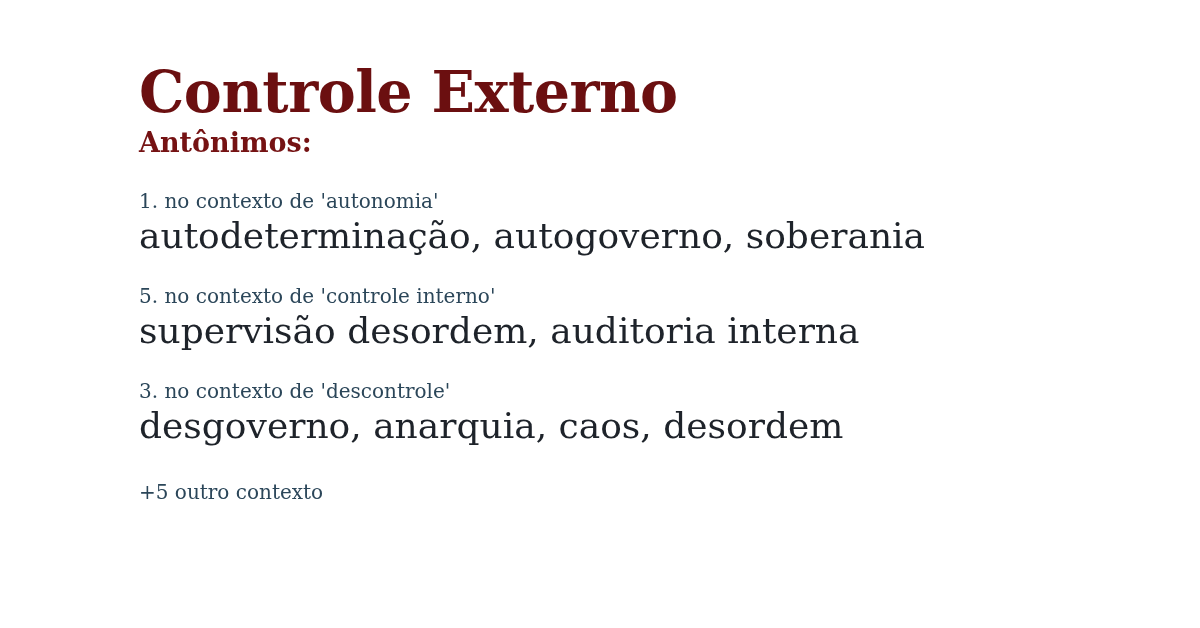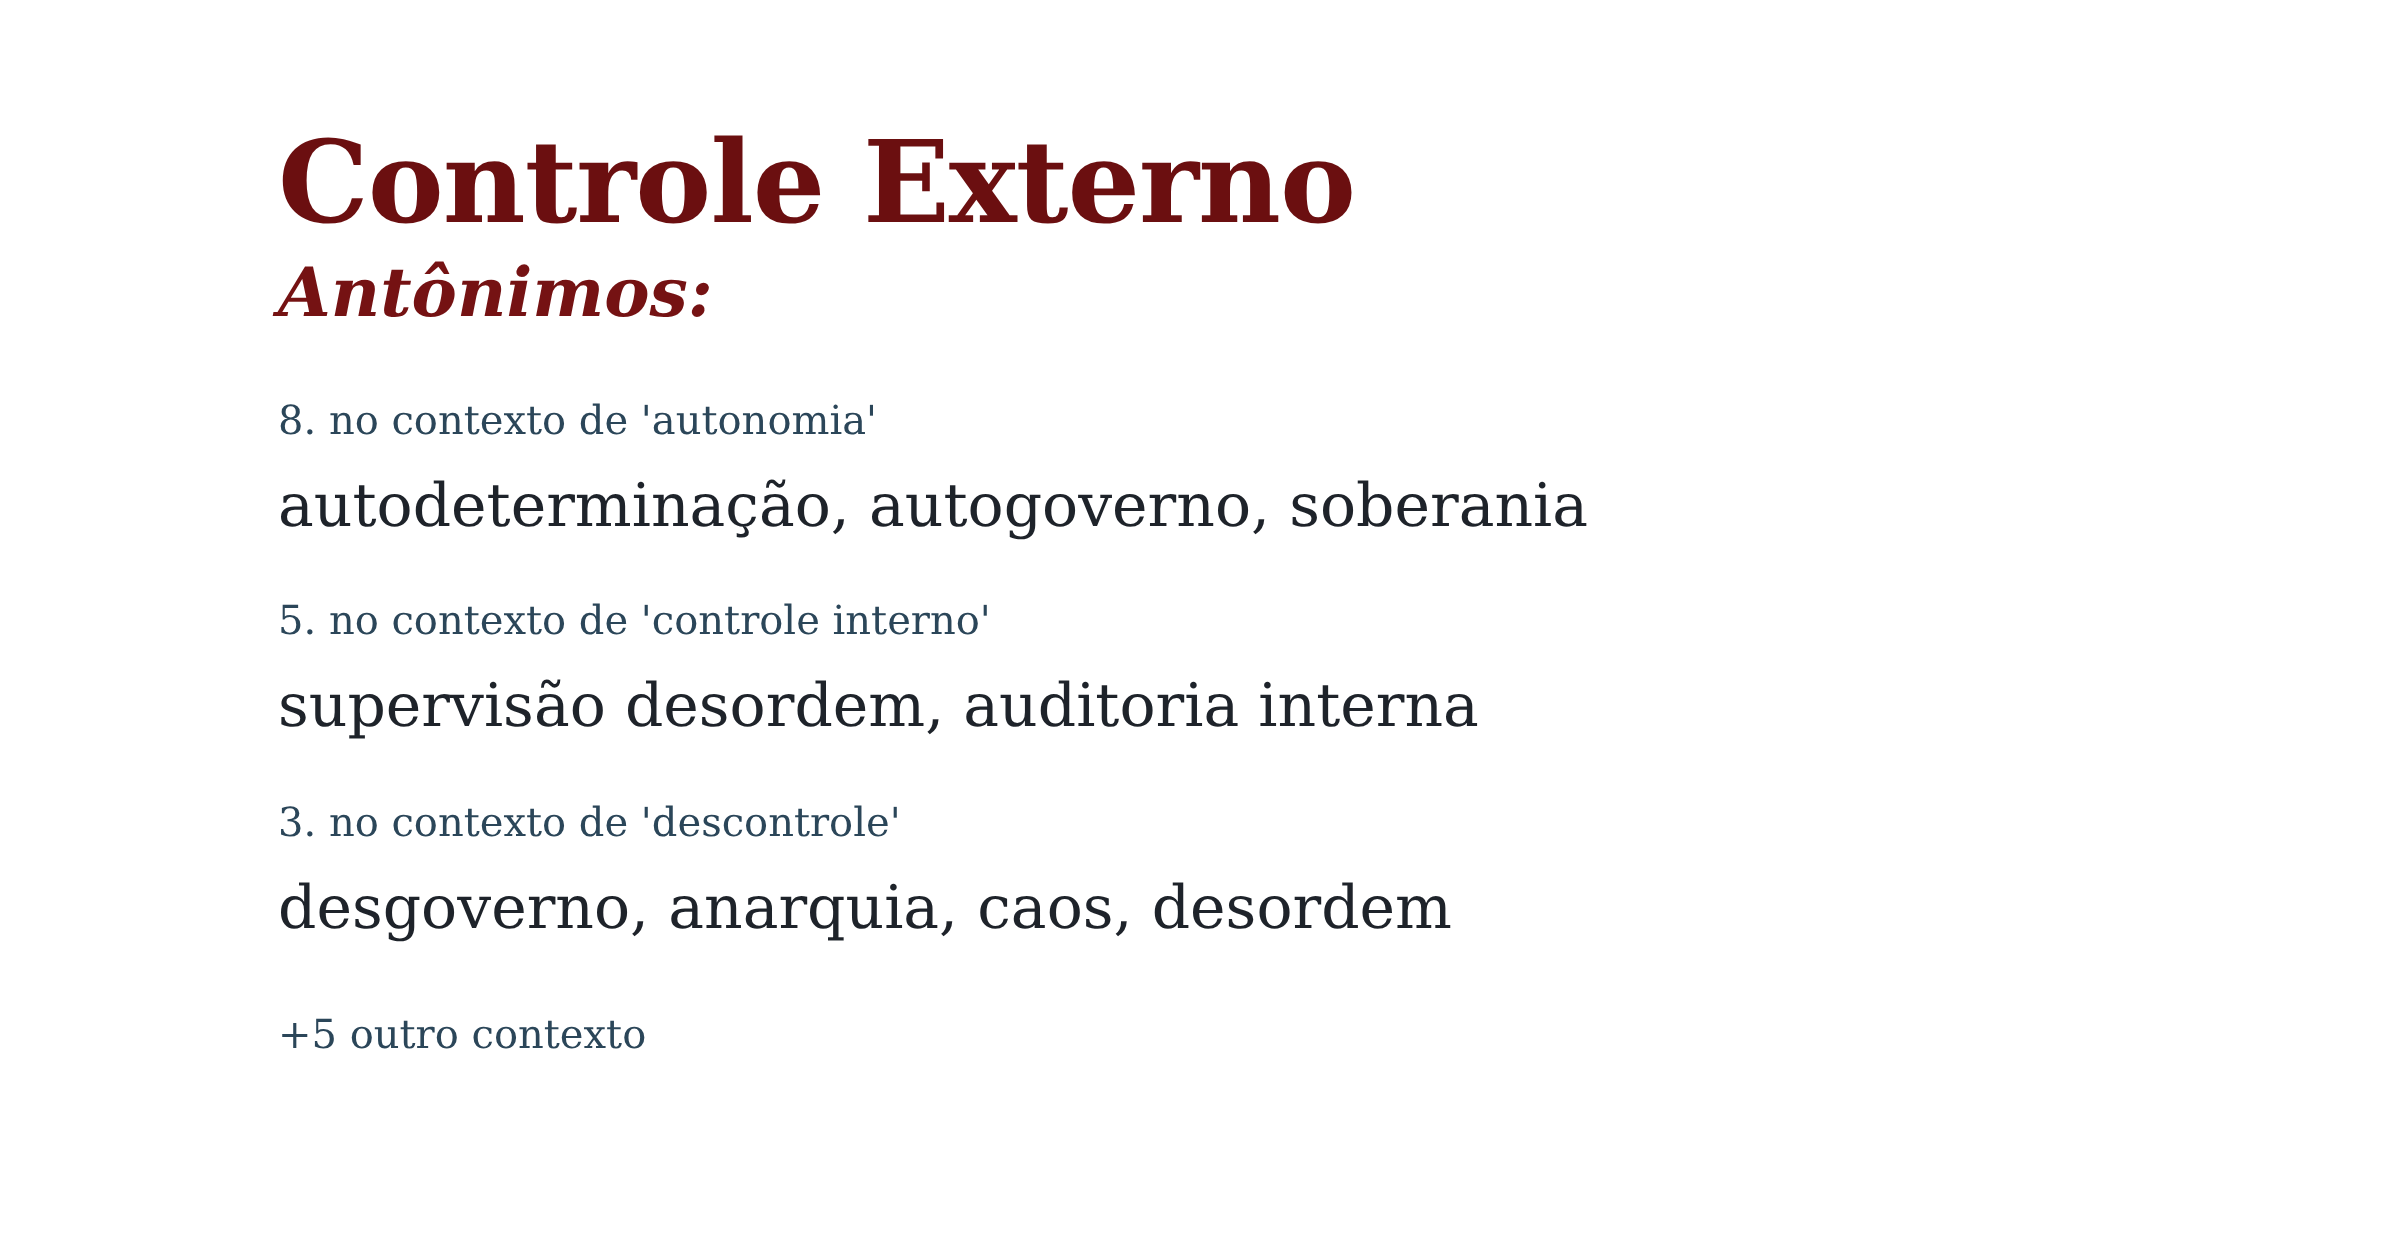--- a/index.html
+++ b/index.html
@@ -25,42 +25,41 @@
     padding: 60px 40px 0 139px;
   }
   .title {
     font-size: 57px;
     font-weight: bold;
     line-height: 1.12;
     color: var(--color-title);
     letter-spacing: -0.5px;
   }
   .subtitle {
-    font-size: 34px;
+    font-size: 27px;
     font-weight: bold;
-    font-style: italic;
     color: var(--color-subtitle);
     margin-top: 3px;
   }
   .entries {
     list-style: none;
     margin-top: 31px;
   }
   .entry { margin-top: 26px; }
   .entry:first-child { margin-top: 0; }
   .context-label {
     font-size: 20px;
     line-height: 1.2;
     color: var(--color-context);
   }
   .antonyms {
-    font-size: 30px;
+    font-size: 36px;
     line-height: 1.25;
     color: var(--color-antonyms);
-    margin-top: 13px;
+    margin-top: 0;
   }
   .more-contexts {
     font-size: 20px;
     color: var(--color-context);
     margin-top: 32px;
   }
   .attribution {
     font-size: 28px;
     font-style: italic;
     font-weight: bold;
@@ -73,21 +72,21 @@
 
 <div class="card">
 
   <h1 class="title">Controle Externo</h1>
 
   <div class="subtitle">Antônimos:</div>
 
   <ul class="entries">
 
     <li class="entry">
-      <div class="context-label">8. no contexto de 'autonomia'</div>
+      <div class="context-label">1. no contexto de 'autonomia'</div>
       <div class="antonyms">autodeterminação, autogoverno, soberania</div>
     </li>
 
     <li class="entry">
       <div class="context-label">5. no contexto de 'controle interno'</div>
       <div class="antonyms">supervisão desordem, auditoria interna</div>
     </li>
 
     <li class="entry">
       <div class="context-label">3. no contexto de 'descontrole'</div>

